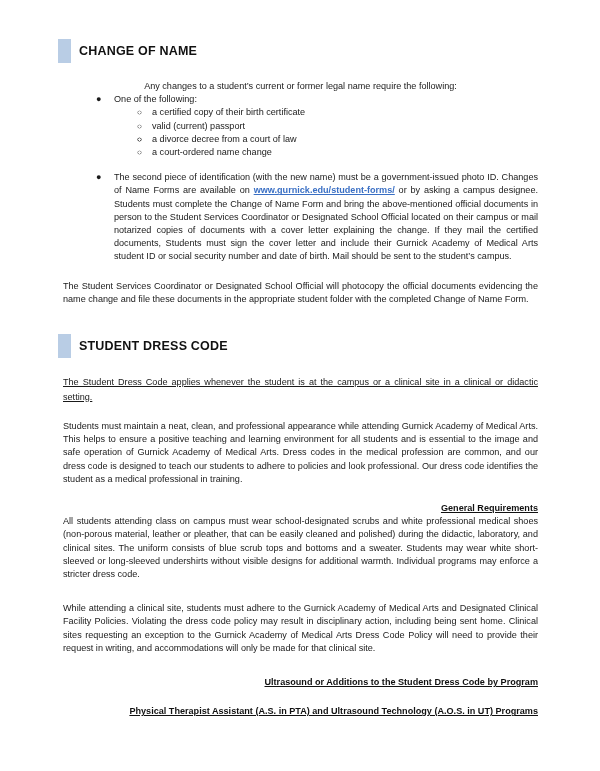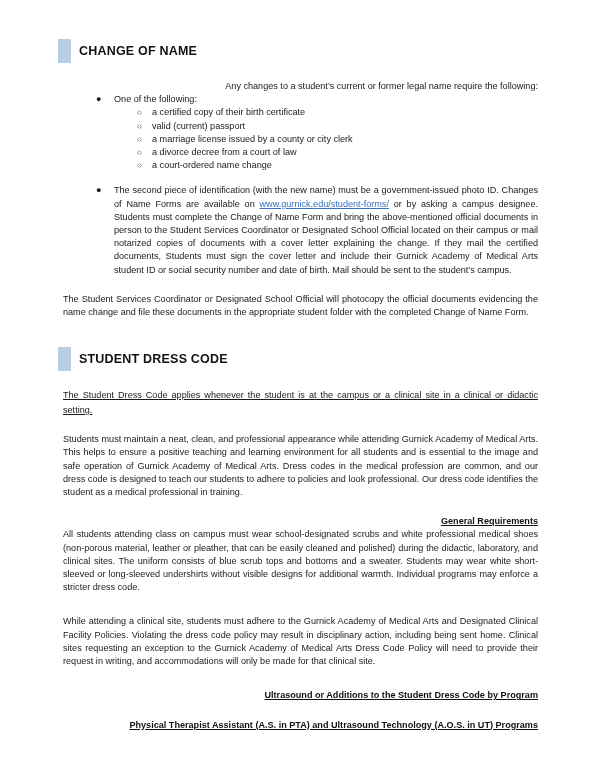--- a/index.html
+++ b/index.html
@@ -55,21 +55,21 @@
 
   
   p.body {
     margin: 0;
     font-size: 9.1px;
     line-height: 13.2px;
     text-align: justify;
     color: #1a1a1a;
   }
   p.left {
-    text-align: right;
+    text-align: center;
   }
   .gap-md { height: 12px; }
   .gap-lg { height: 16px; }
   .gap-xl { height: 21px; }
   .gap-xxl { height: 27px; }
 
   
   ul.lvl1 {
     list-style: none;
     margin: 0;
@@ -111,20 +111,21 @@
     top: 0;
     font-size: 8.2px;
     line-height: 14px;
     color: #1a1a1a;
   }
 
   
   a.doclink {
     color: #3a6fc4;
     text-decoration: underline;
+    font-weight: bold;
   }
   p.subhead {
     margin: 0;
     font-size: 9.1px;
     line-height: 13.2px;
     font-weight: bold;
     text-decoration: underline;
     color: #111111;
     text-align: right;
   }
@@ -174,21 +175,20 @@
       <li>
         <span class="marker">○</span>
         <span>a certified copy of their birth certificate</span>
       </li>
       <li>
         <span class="marker">○</span>
         <span>valid (current) passport</span>
       </li>
       <li>
         <span class="marker">○</span>
-        <span>a marriage license issued by a county or city clerk</span>
       </li>
       <li>
         <span class="marker">○</span>
         <span>a divorce decree from a court of law</span>
       </li>
       <li>
         <span class="marker">○</span>
         <span>a court-ordered name change</span>
       </li>
     </ul>

